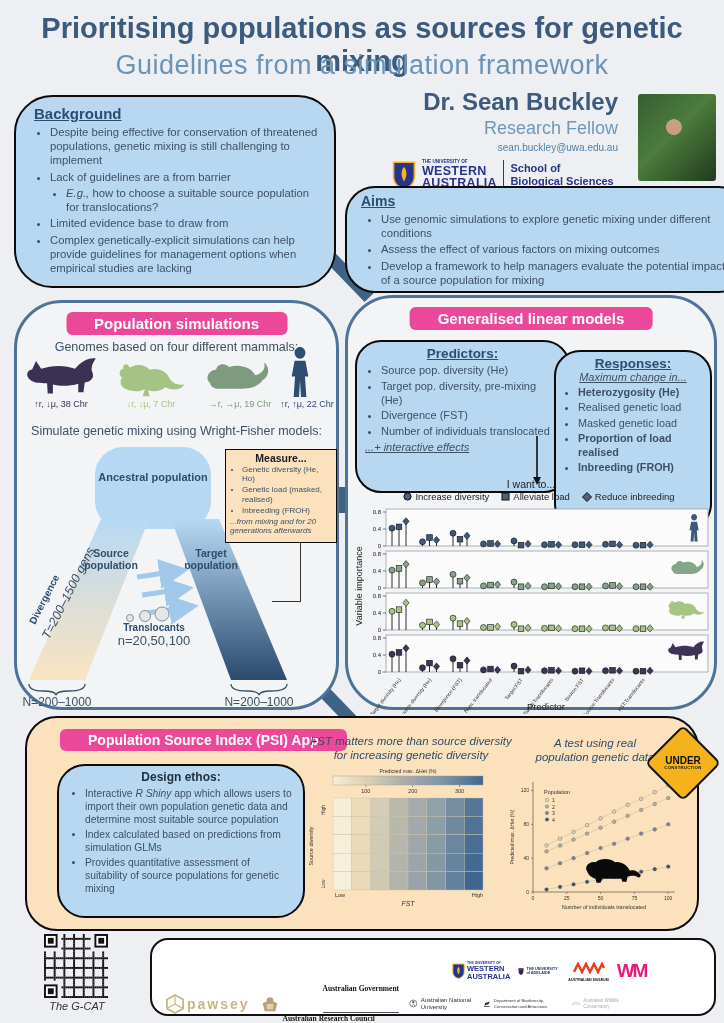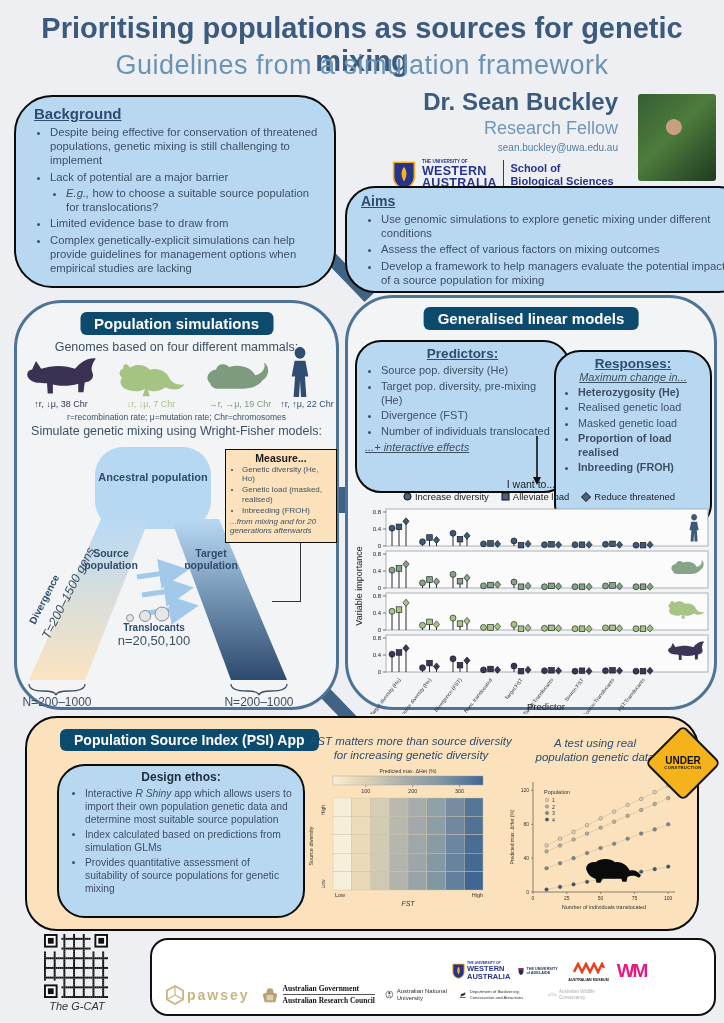--- a/index.html
+++ b/index.html
@@ -1,20 +1,20 @@
 <!DOCTYPE html>
 <html><head>
 <meta charset="utf-8">
 <style>
   html,body{margin:0;padding:0;}
   body{width:724px;height:1023px;position:relative;background:#edeff2;
        font-family:"Liberation Sans",sans-serif;overflow:hidden;}
   .abs{position:absolute;}
-  .pill{position:absolute;background:#0c4a6e;color:#fff;font-weight:bold;
-        border-radius:6px;padding:3px 14px;font-size:15px;white-space:nowrap;}
+  .pill{position:absolute;background:#ec4899;color:#fff;font-weight:bold;
+        border-radius:6px;padding:3px 28px;font-size:15px;white-space:nowrap;}
   .bluebox{position:absolute;background:#b8d8f2;border:2px solid #0b0b0b;}
   .container{position:absolute;background:#f3f4f6;border:3px solid #4e7396;}
   .tanbox{position:absolute;background:#fbe2bc;border:2px solid #0b0b0b;}
   .hd{font-weight:bold;text-decoration:underline;color:#2d4d70;}
   ul.blt{margin:3px 0 0 0;padding-left:20px;color:#3d5064;}
   ul.blt li{margin-bottom:2px;}
   ul.blt li.sub{list-style-position:outside;margin-left:16px;}
   .it{font-style:italic;}
   .ctr{text-align:center;}
   .ribbon{position:absolute;background:#3e6385;}
@@ -30,21 +30,21 @@
 <div class="abs ctr" style="left:0;top:50px;width:724px;font-size:27px;font-weight:300;color:#6b93b5;letter-spacing:.5px;">Guidelines from a simulation framework</div>
 
 <div class="ribbon" style="left:315px;top:268px;width:64px;height:13px;transform:rotate(46deg);"></div>
 <div class="ribbon" style="left:330px;top:487px;width:26px;height:26px;"></div>
 <div class="ribbon" style="left:312px;top:706px;width:64px;height:13px;transform:rotate(46deg);"></div>
 
 <div class="bluebox" style="left:14px;top:95px;width:322px;height:193px;border-radius:38px;padding:8px 14px;box-sizing:border-box;">
   <div class="hd" style="font-size:15px;margin-left:4px;">Background</div>
   <ul class="blt" style="font-size:11.3px;line-height:1.26;">
     <li>Despite being effective for conservation of threatened populations, genetic mixing is still challenging to implement</li>
-    <li>Lack of potential are a major barrier</li>
+    <li>Lack of guidelines are a from barrier</li>
     <li class="sub"><em>E.g., </em><span>how to choose a suitable source population for translocations?</span></li>
     <li>Limited evidence base to draw from</li>
     <li>Complex genetically-explicit simulations can help provide guidelines for management options when empirical studies are lacking</li>
   </ul>
 </div>
 
 <div class="abs" style="left:360px;top:88px;width:258px;text-align:right;font-size:24px;font-weight:bold;color:#3b5a7d;">Dr. Sean Buckley</div>
 <div class="abs" style="left:360px;top:118px;width:258px;text-align:right;font-size:18px;font-weight:300;color:#7197b5;">Research Fellow</div>
 <div class="abs" style="left:360px;top:142px;width:258px;text-align:right;font-size:10px;color:#4f7ea6;">sean.buckley@uwa.edu.au</div>
 <div class="abs" style="left:392px;top:156px;width:240px;height:38px;display:flex;align-items:center;gap:6px;">
@@ -95,21 +95,20 @@
   <div class="abs" style="left:268px;top:42px;">
     <svg class="mammal-svg" width="30" height="54" viewBox="0 0 60 110">
         <path d="M30 4 C36 4 41 9 41 16 C41 23 36 28 30 28 C24 28 19 23 19 16 C19 9 24 4 30 4 Z M19 32 L41 32 L47 64 L40 64 L43 106 L32 106 L30 72 L28 106 L17 106 L20 64 L13 64 Z" fill="#2f4d71"></path>
       </svg></div>
 
   <span class="mammal-label" style="left: 0px; top: 96px; width: 88px; color: rgb(59, 49, 83);">↑r, ↓μ, 38 Chr</span>
   <span class="mammal-label" style="left: 86px; top: 96px; width: 96px; color: rgb(165, 196, 131);">↓r, ↓μ, 7 Chr</span>
   <span class="mammal-label" style="left: 182px; top: 96px; width: 82px; color: rgb(126, 155, 127);">→r, →μ, 19 Chr</span>
   <span class="mammal-label" style="left: 258px; top: 96px; width: 64px; color: rgb(47, 77, 113);">↑r, ↑μ, 22 Chr</span>
 
-  <div class="abs ctr" style="left:0;top:109px;width:100%;font-size:8.5px;color:#3d5064;">r=recombination rate; μ=mutation rate; Chr=chromosomes</div>
   <div class="abs ctr" style="left:0;top:121px;width:100%;font-size:12.5px;color:#3d5064;">Simulate genetic mixing using Wright-Fisher models:</div>
 
   <svg class="abs" style="left:2px;top:136px;" width="320" height="270" viewBox="0 0 320 270">
     <defs>
       <linearGradient id="gl" x1="0" y1="0" x2="0" y2="1">
         <stop offset="0" stop-color="#b8d9f4"></stop>
           <stop offset="1" stop-color="#fbe3c0"></stop>
       </linearGradient>
       <linearGradient id="gr" x1="0" y1="0" x2="0" y2="1">
         <stop offset="0" stop-color="#b8d9f4"></stop>
@@ -198,21 +197,21 @@
     <span style="display:flex;align-items:center;gap:3px;">
       <svg width="9" height="9">
           <rect x="1" y="1" width="7" height="7" fill="#4e617a" stroke="#111"></rect>
         </svg>
       <span>Alleviate load</span>
       </span>
     <span style="display:flex;align-items:center;gap:3px;">
       <svg width="10" height="10">
           <path d="M5 0.5 L9.5 5 L5 9.5 L0.5 5 Z" fill="#4e617a" stroke="#111"></path>
         </svg>
-      <span>Reduce threatened</span>
+      <span>Reduce inbreeding</span>
       </span>
   </div>
 
   <div class="abs" id="vi-panels" style="left:18px;top:210px;width:350px;">
       <svg width="345" height="42" viewBox="0 0 345 42" style="display:block">
         <rect x="20" y="1" width="322" height="37" fill="#fbfbfc" stroke="#9aa0a6" stroke-width="0.8"></rect>
         <line x1="17" y1="38" x2="20" y2="38" stroke="#444" stroke-width="0.7"></line>
         <text x="15" y="40" font-size="6" fill="#222" text-anchor="end">0</text>
         <line x1="17" y1="21" x2="20" y2="21" stroke="#444" stroke-width="0.7"></line>
         <text x="15" y="23" font-size="6" fill="#222" text-anchor="end">0.4</text>
@@ -1037,21 +1036,21 @@
         </svg>
       <span style="font-size:14px;font-weight:bold;color:#c9b584;letter-spacing:2px;">pawsey</span>
     </span>
     <span style="display:flex;gap:3px;align-items:center;">
       <svg width="20" height="18" viewBox="0 0 30 26">
         <circle cx="15" cy="8" r="5" fill="#b8a172"></circle>
         <path d="M4 12 Q15 4 26 12 L23 24 H7 Z" fill="#b8a172"></path>
         <rect x="10" y="13" width="10" height="8" fill="#fff" opacity="0.5"></rect>
         </svg>
       <span style="font-family:'Liberation Serif',serif;color:#111;line-height:1.2;">
-        <span style="display:block;font-size:7.5px;font-weight:bold;border-bottom:0.5px solid #555;padding-bottom:1px;">Australian Government</span>
+        <span style="display:block;font-size:7.5px;font-weight:bold;border-bottom:0.5px solid #555;padding-bottom:19px;margin-left:40px;">Australian Government</span>
         <span style="display:block;font-size:7.5px;font-weight:bold;padding-top:1px;">Australian Research Council</span>
       </span>
     </span>
     <span style="display:flex;gap:3px;align-items:center;width:64px;">
       <svg width="13" height="13" viewBox="0 0 20 20">
         <circle cx="10" cy="10" r="8" fill="none" stroke="#45484d" stroke-width="1.5"></circle>
         <circle cx="10" cy="7" r="2.5" fill="#45484d"></circle>
           <path d="M6 15 Q10 10 14 15" stroke="#45484d" fill="none" stroke-width="1.5"></path>
         </svg>
       <span style="font-size:6px;color:#2b2e33;line-height:1.1;">Australian National University</span>

